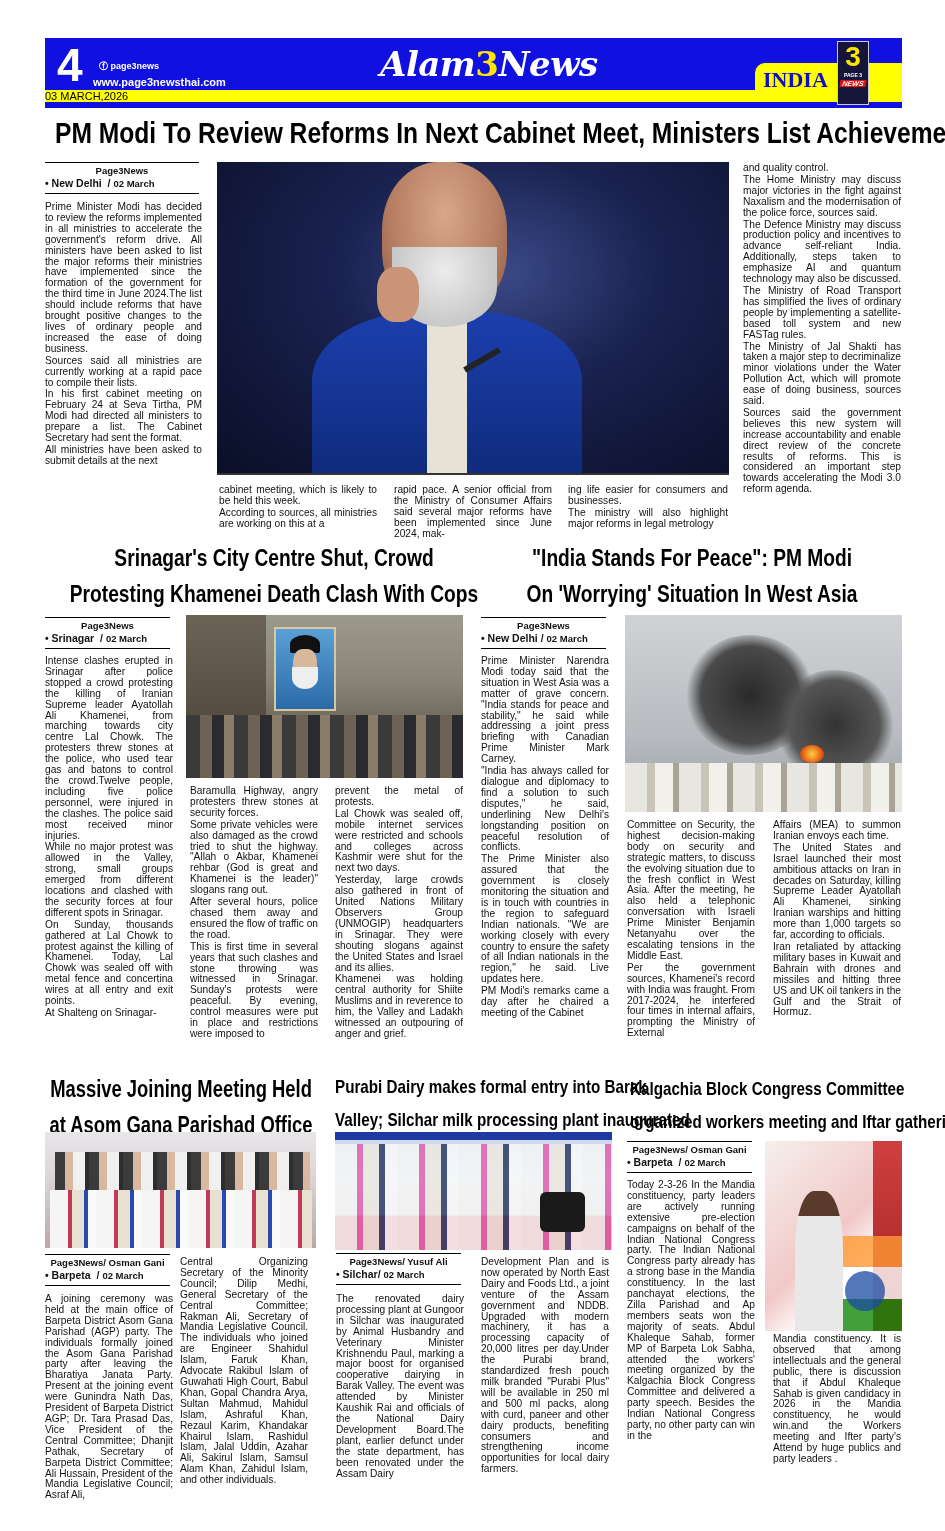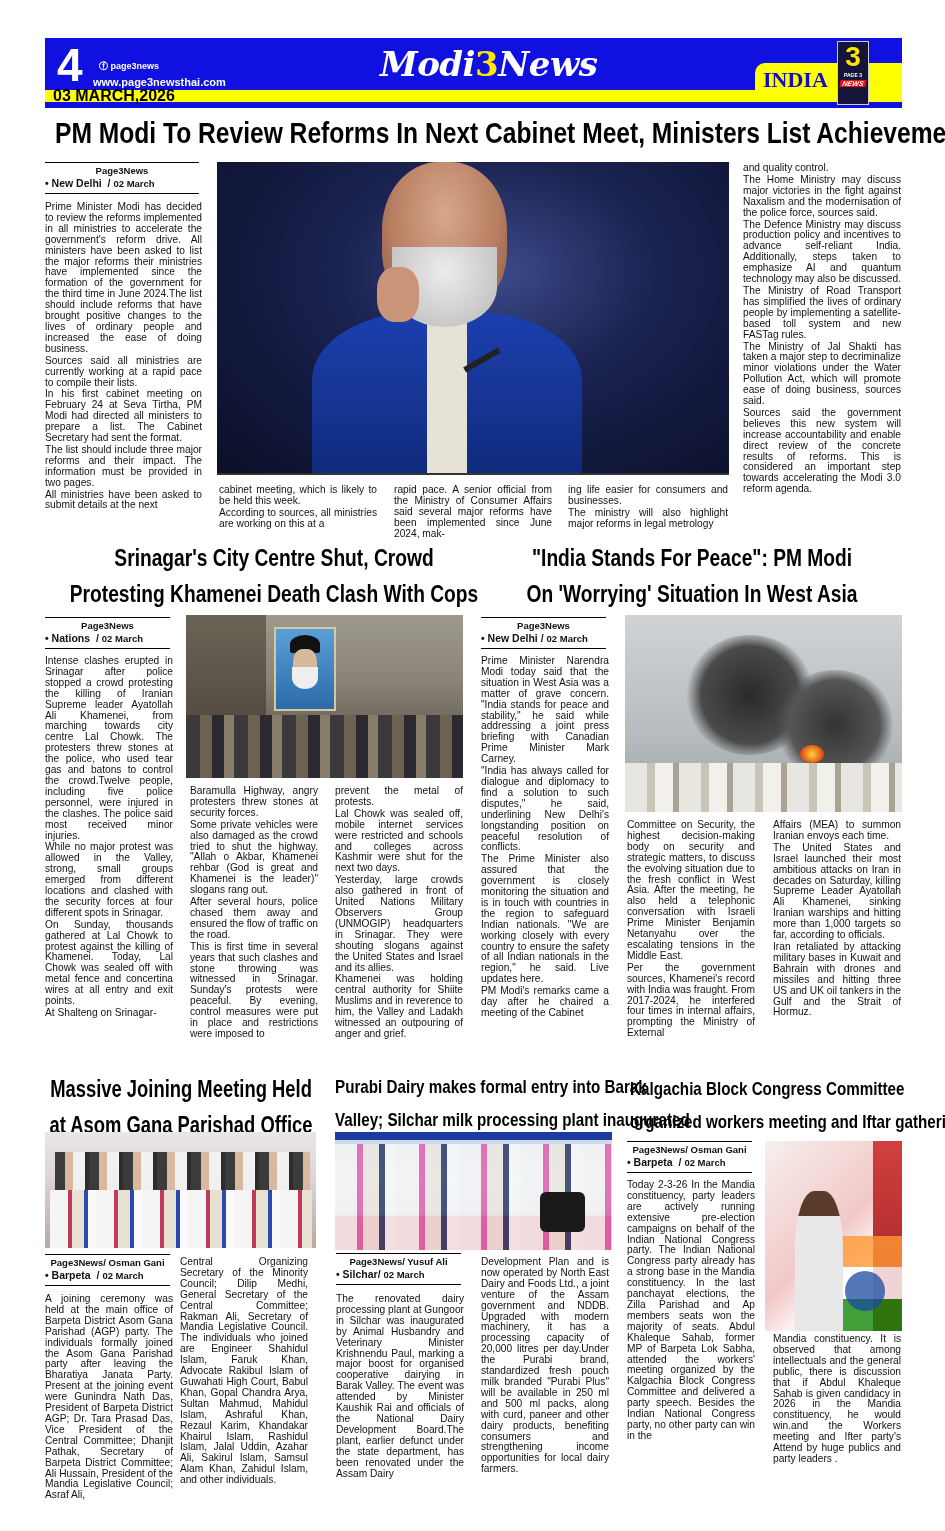--- a/index.html
+++ b/index.html
@@ -6,21 +6,21 @@
   html, body { width: 945px; height: 1531px; background: #ffffff; overflow: hidden; }
   body { position: relative; font-family: "Liberation Sans", sans-serif; color: #111; }
 
   
   .mast { position: absolute; left: 45px; top: 38px; width: 857px; height: 68px; background: #1010e0; }
   .mast .yband { position: absolute; left: 0; top: 52px; width: 857px; height: 12px; background: #ffff00; }
   .mast .ytab { position: absolute; left: 710px; top: 25px; width: 147px; height: 39px; background: #ffff00; border-radius: 10px 0 0 0; }
   .mast .pgnum { position: absolute; left: 12px; top: 4px; font-family: "Liberation Sans", sans-serif; font-weight: 700; font-size: 46px; color: #fff; line-height: 46px; }
   .mast .fb { position: absolute; left: 46px; top: 22px; font-size: 9px; color: #fff; font-weight: 700; padding-left: 8px; }
   .mast .web { position: absolute; left: 48px; top: 38px; font-size: 11px; color: #fff; font-weight: 700; }
-  .mast .date { position: absolute; left: 8px; top: 52px; font-size: 16px; font-weight: 700; color: #000; line-height: 12px; }
+  .mast .date { position: absolute; left: 0; top: 52px; font-size: 11px; font-weight: 400; color: #000; line-height: 12px; }
   .mast .brand { position: absolute; left: 335px; top: 6px; font-family: "DejaVu Serif", serif; font-weight: 700; font-style: italic; font-size: 34px; color: #fff; letter-spacing: -0.5px; }
   .mast .brand .three { color: #ffe600; font-style: normal; }
   .mast .region { position: absolute; left: 718px; top: 29px; font-family: "Liberation Serif", serif; font-weight: 700; font-size: 22px; color: #1010c0; }
   .mast .logo { position: absolute; left: 792px; top: 3px; width: 32px; height: 64px; background: #15153a; border: 1px solid #ccc; text-align: center; }
   .mast .logo .l3 { font-weight: 900; font-size: 28px; color: #ffe600; line-height: 30px; }
   .mast .logo .lp { font-size: 5px; color: #fff; font-weight: 700; }
   .mast .logo .ln { font-size: 7px; color: #fff; background: #e01010; font-style: italic; font-weight: 700; margin: 2px 2px; transform: skewX(-10deg); }
   .mastline { position: absolute; left: 45px; top: 106px; width: 857px; height: 2px; background: #1010e0; }
 
   
@@ -81,42 +81,41 @@
 </head>
 <body>
 
 <div class="mast">
   <div class="yband"></div>
   <div class="ytab"></div>
   <div class="pgnum">4</div>
   <div class="fb"><span>ⓕ </span><span>page3news</span></div>
   <div class="web">www.page3newsthai.com</div>
   <div class="date">03 MARCH,2026</div>
-  <div class="brand"><span>Modi</span><span class="three">3</span><span>News</span></div>
+  <div class="brand"><span>Alam</span><span class="three">3</span><span>News</span></div>
   <div class="region">INDIA</div>
   <div class="logo">
     <div class="l3">3</div>
     <div class="lp">PAGE 3</div>
     <div class="ln">NEWS</div>
   </div>
 </div>
 <div class="mastline"></div>
 
 <div class="hl main">PM Modi To Review Reforms In Next Cabinet Meet, Ministers List Achievements</div>
 
 <div class="byline" style="left:45px; top:162px; width:154px;">
   <div class="agency">Page3News</div>
   <div class="place">• <span>New Delhi</span> &nbsp;/ <small>02 March</small></div>
 </div>
 
 <div class="col" style="left:45px; top:202px; width:157px;">
   <p>Prime Minister Modi has decided to review the reforms implemented in all ministries to accelerate the government's reform drive. All ministers have been asked to list the major reforms their ministries have implemented since the formation of the government for the third time in June 2024.The list should include reforms that have brought positive changes to the lives of ordinary people and increased the ease of doing business.</p>
   <p>Sources said all ministries are currently working at a rapid pace to compile their lists.</p>
   <p>In his first cabinet meeting on February 24 at Seva Tirtha, PM Modi had directed all ministers to prepare a list. The Cabinet Secretary had sent the format.</p>
-  <p>The list should include three major reforms and their impact. The information must be provided in two pages.</p>
   <p>All ministries have been asked to submit details at the next</p>
 </div>
 
 <div class="photo modi">
   <div class="vest"></div>
   <div class="shirt"></div>
   <div class="head"></div>
   <div class="beard"></div>
   <div class="hand"></div>
   <div class="mic"></div>
@@ -143,21 +142,21 @@
   <p>Sources said the government believes this new system will increase accountability and enable direct review of the concrete results of reforms. This is considered an important step towards accelerating the Modi 3.0 reform agenda.</p>
 </div>
 
 <div class="hl h2" style="left:62px; top:540px; width:530px;">
   <div>Srinagar's City Centre Shut, Crowd</div>
   <div>Protesting Khamenei Death Clash With Cops</div>
 </div>
 
 <div class="byline" style="left:45px; top:617px; width:125px;">
   <div class="agency">Page3News</div>
-  <div class="place">• <span>Nations</span> &nbsp;/ <small>02 March</small></div>
+  <div class="place">• <span>Srinagar</span> &nbsp;/ <small>02 March</small></div>
 </div>
 
 <div class="col" style="left:45px; top:656px; width:128px;">
   <p>Intense clashes erupted in Srinagar after police stopped a crowd protesting the killing of Iranian Supreme leader Ayatollah Ali Khamenei, from marching towards city centre Lal Chowk. The protesters threw stones at the police, who used tear gas and batons to control the crowd.Twelve people, including five police personnel, were injured in the clashes. The police said most received minor injuries.</p>
   <p>While no major protest was allowed in the Valley, strong, small groups emerged from different locations and clashed with the security forces at four different spots in Srinagar.</p>
   <p>On Sunday, thousands gathered at Lal Chowk to protest against the killing of Khamenei. Today, Lal Chowk was sealed off with metal fence and concertina wires at all entry and exit points.</p>
   <p>At Shalteng on Srinagar-</p>
 </div>
 
 <div class="photo srinagar">

